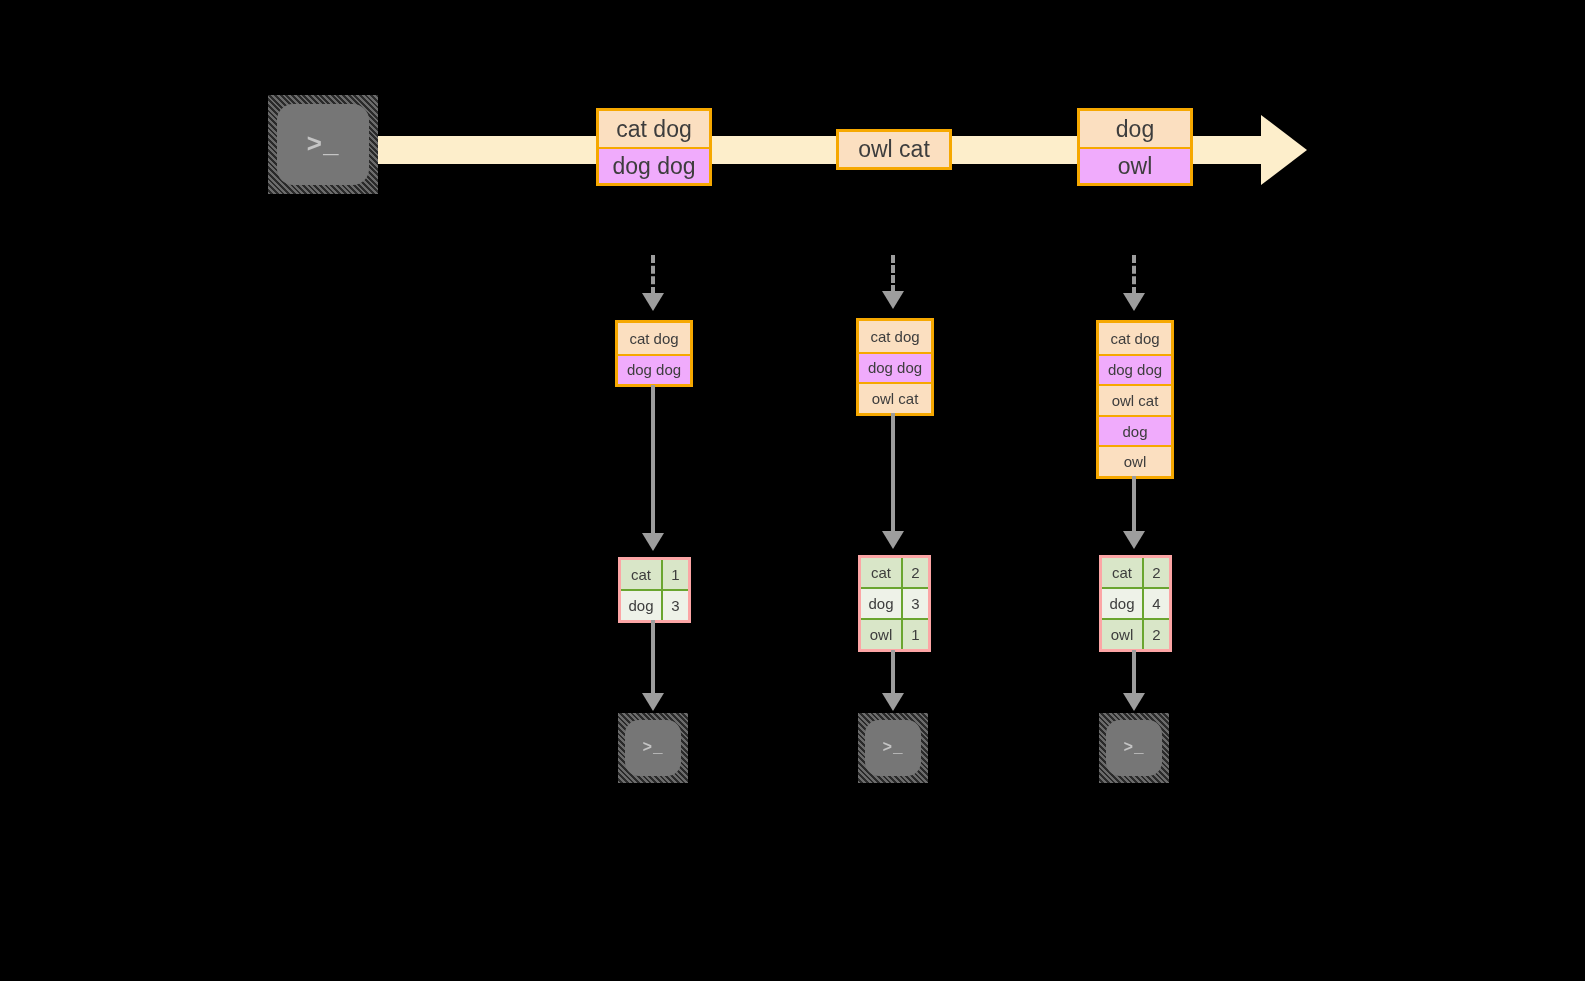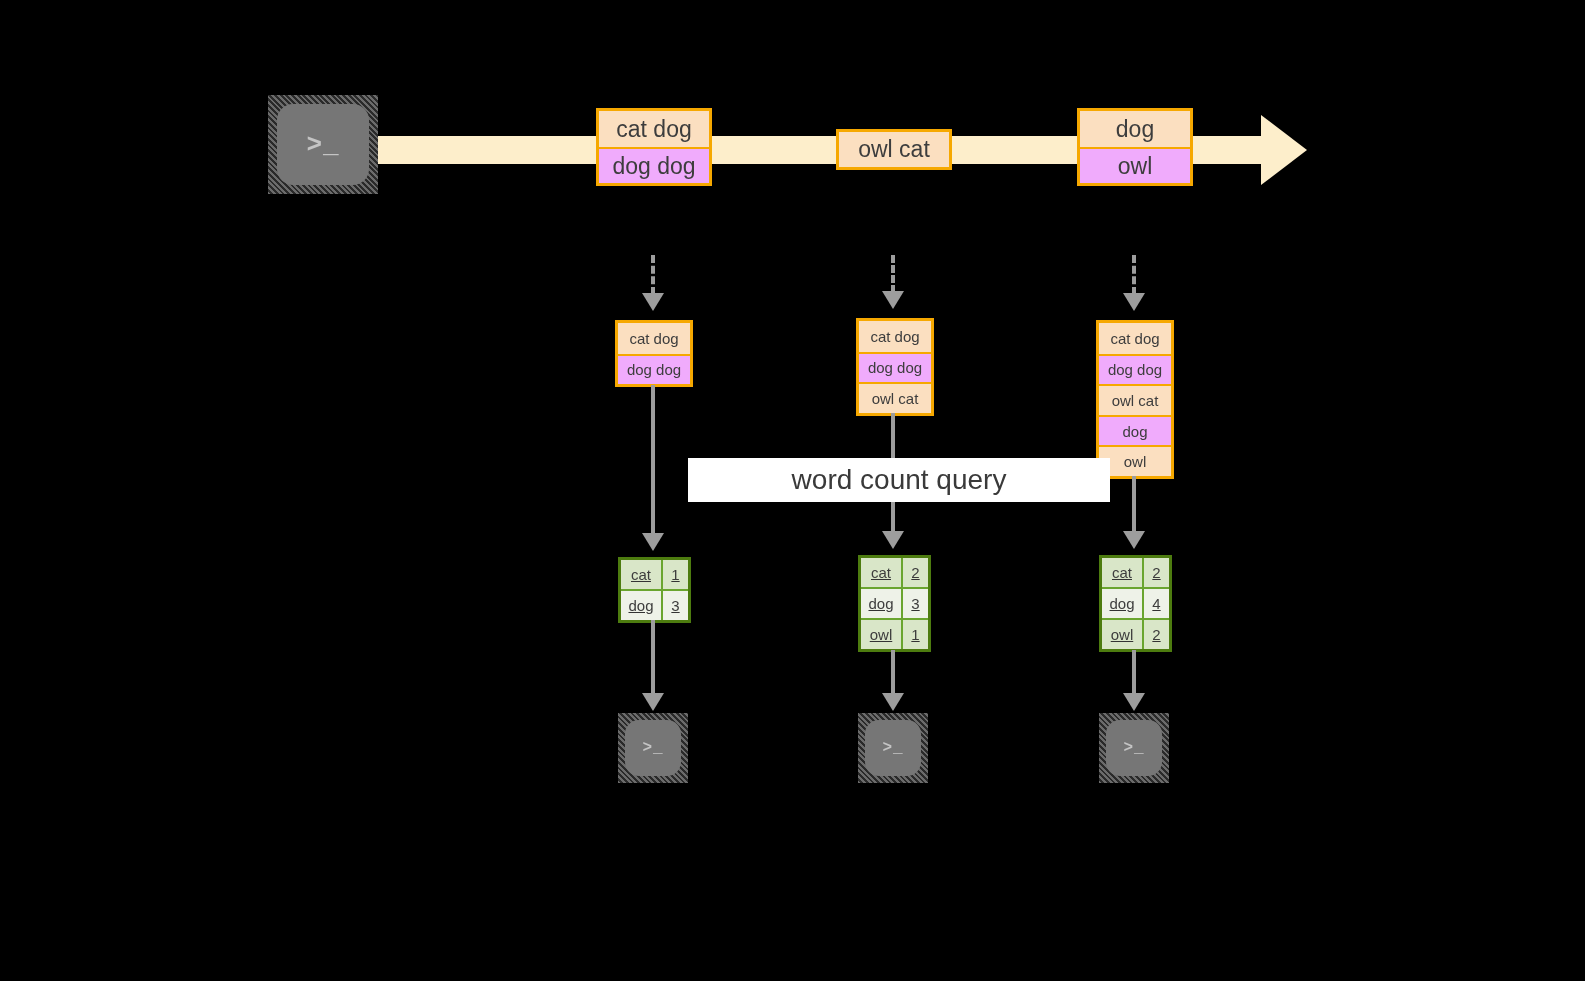--- a/index.html
+++ b/index.html
@@ -64,23 +64,22 @@
   .msgrow.shade-b { background:#f0abfc; }
   .msgrow + .msgrow { border-top:2px solid #f6a800; }
 
   .msgbox.top .msgrow { height:36px; font-size:23px; }
   .msgbox.top.single .msgrow { height:35px; }
   .msgbox.stack .msgrow { height:30.6px; font-size:15px; }
 
   
   .gtable {
     position:absolute;
-    border:3px solid #4d7c0f;
+    border:3px solid #fca5a5;
     border-collapse:collapse;
-    text-decoration:underline;
   }
   .grow { display:flex; }
   .grow + .grow { border-top:2px solid #6aa52f; }
   .gcell {
     display:flex; align-items:center; justify-content:center;
     font-size:15px; color:#3d3d3d; height:29px;
   }
   .gcell.word { width:42px; border-right:2px solid #6aa52f; }
   .gcell.count { width:25px; }
   .grow.shade-a .gcell { background:#d9e6c8; }
@@ -238,17 +237,14 @@
 
   <div class="vline" style="left:1132px; top:650px; height:45px;"></div>
   <div class="vhead" style="left:1123px; top:693px;"></div>
 
   <div class="term" style="left:1099px; top:713px; width:70px; height:70px; padding:7px;">
     <div class="term-inner">
       <span class="term-glyph" style="font-size:16px;">&gt;_</span>
     </div>
   </div>
 
-  <div class="banner" style="left:688px; top:458px; width:422px; height:44px;">
-    <span>word count query</span>
-  </div>
 
 </div>
 
 </body></html>

